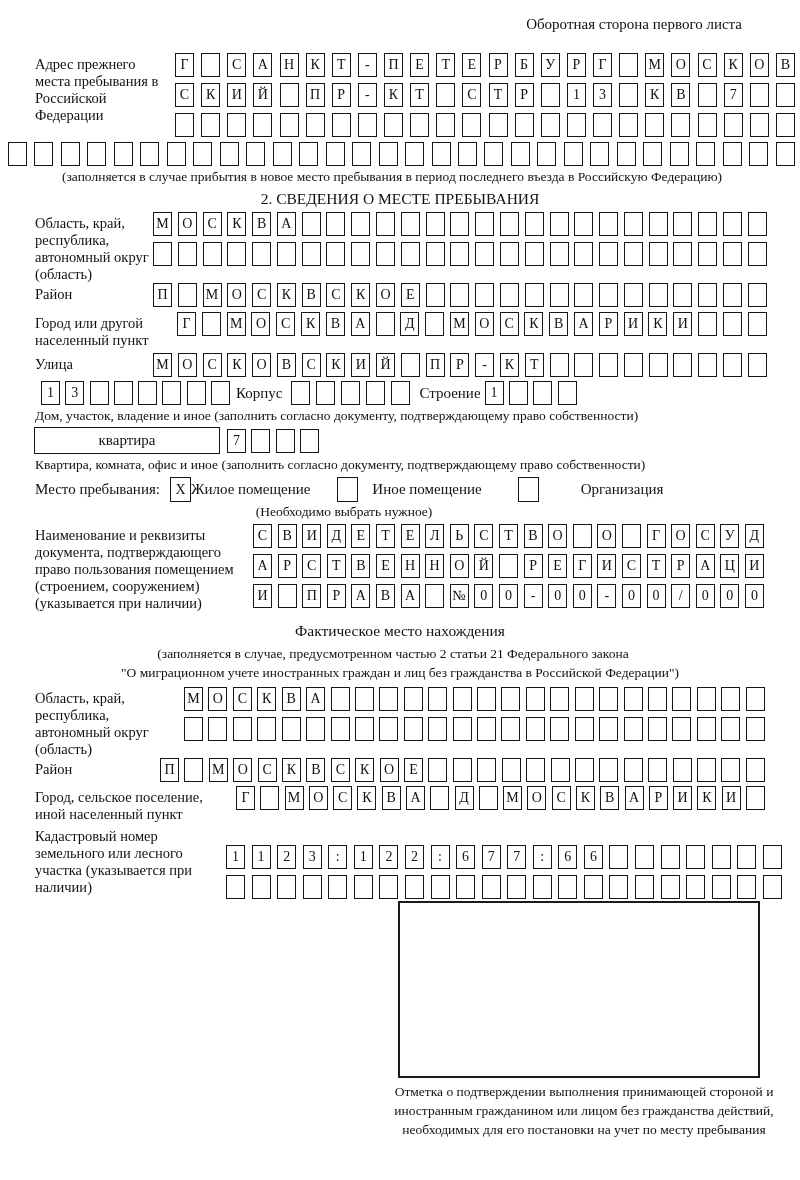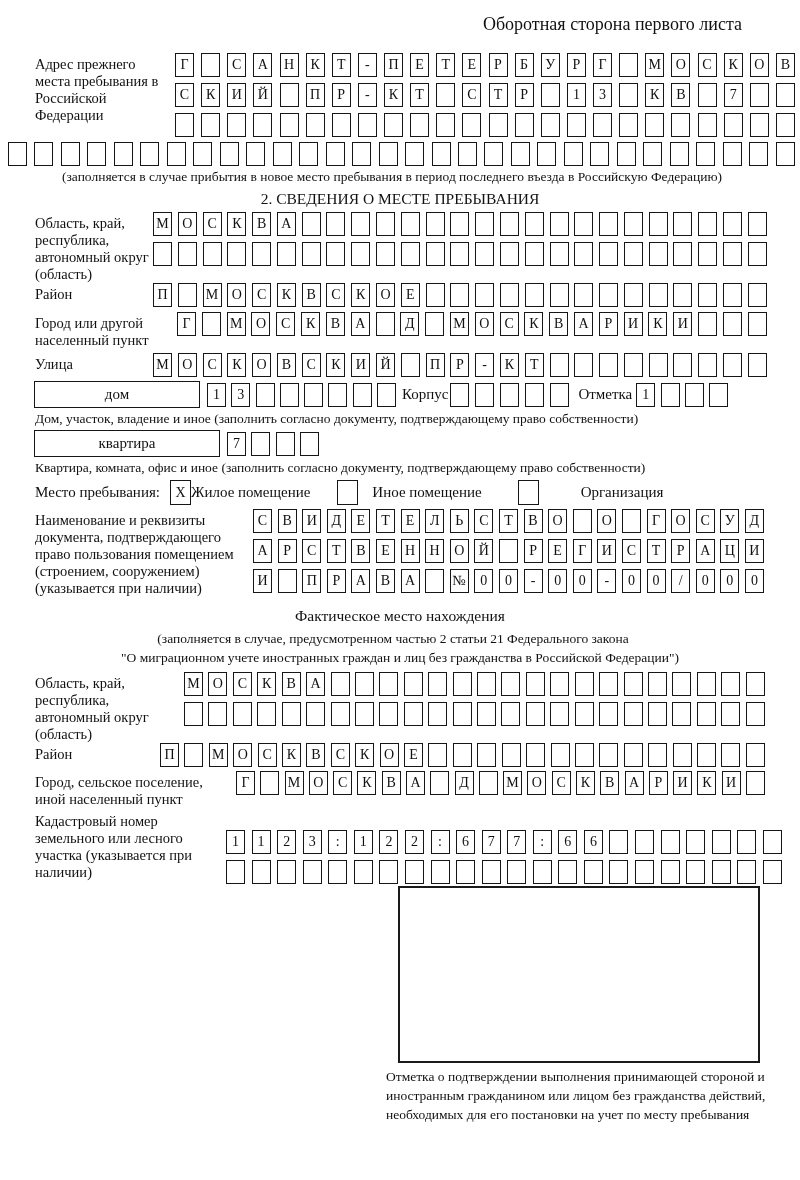--- a/index.html
+++ b/index.html
@@ -1,19 +1,19 @@
 <!DOCTYPE html>
 <html><head>
 <meta charset="utf-8">
 <style>
   html,body{margin:0;padding:0;background:#fff;}
   .page{position:relative;width:800px;height:1180px;box-sizing:border-box;
         padding:16px 0 0 8px;background:#fff;color:#111;
         font-family:"Liberation Serif", serif;font-size:15px;overflow:hidden;}
-  .hdr{text-align:right;padding-right:58px;font-size:18px;line-height:17px;}
+  .hdr{text-align:right;padding-right:58px;font-size:15px;line-height:17px;}
   .field{display:flex;align-items:flex-start;}
   .flabel{box-sizing:border-box;padding:3px 4px 0 27px;font-size:14.5px;line-height:17px;}
   .rows{display:flex;flex-direction:column;gap:6px;}
   .boxrow{display:flex;justify-content:space-between;}
   .cb{box-sizing:border-box;width:19px;height:24px;border:1.5px solid #161616;
       display:flex;align-items:center;justify-content:center;
       font-size:14px;line-height:14px;background:#fff;}
   .w620{width:620px}.w787{width:787px}.w614{width:614px}.w590{width:590px}
   .w511{width:511px}.w581{width:581px}.w605{width:605px}.w529{width:529px}
   .w556{width:556px}.w189{width:189px}.w119{width:119px}.w92{width:92px}
@@ -22,21 +22,21 @@
   .note{font-size:13.5px;line-height:17px;}
   .center{text-align:center;}
   .sect-title{font-weight:normal;text-align:center;font-size:15.5px;line-height:18px;}
   .bigbox{box-sizing:border-box;border:1.8px solid #161616;height:27px;
           display:flex;align-items:center;justify-content:center;font-size:15px;}
   .inline-row{display:flex;align-items:center;}
   .ckbox{box-sizing:border-box;width:21px;height:25px;border:1.6px solid #161616;
          display:flex;align-items:center;justify-content:center;font-size:14px;}
   .stamp{box-sizing:border-box;width:362px;height:177px;border:2px solid #1a1a1a;
          margin-left:390px;background:#fff;}
-  .stamp-caption{width:396px;margin-left:378px;
+  .stamp-caption{width:396px;margin-left:378px;text-align:center;
                  font-size:13.5px;line-height:19px;}
   .lbl-inline{font-size:15px;white-space:nowrap;}
 </style>
 </head>
 <body>
 
 <div class="page">
 
   <div class="hdr">Оборотная сторона первого листа</div>
 
@@ -305,40 +305,39 @@
         <span class="cb"></span>
         <span class="cb"></span>
         <span class="cb"></span>
         <span class="cb"></span>
         <span class="cb"></span>
         <span class="cb"></span>
       </div>
   </div>
 
   <div class="inline-row" style="margin:4px 0 0 26px">
-    <div class="bigbox" style="width:166px">дом</div>
     <div class="boxrow w189" style="margin-left:7px">
         <span class="cb">1</span>
         <span class="cb">3</span>
         <span class="cb"></span>
         <span class="cb"></span>
         <span class="cb"></span>
         <span class="cb"></span>
         <span class="cb"></span>
         <span class="cb"></span>
       </div>
-    <div class="lbl-inline" style="margin:0 2px 0 6px">Корпус</div>
+    <div class="lbl-inline" style="margin:0 9px 0 6px">Корпус</div>
     <div class="boxrow w119">
         <span class="cb"></span>
         <span class="cb"></span>
         <span class="cb"></span>
         <span class="cb"></span>
         <span class="cb"></span>
       </div>
-    <div class="lbl-inline" style="margin:0 4px 0 9px">Отметка</div>
+    <div class="lbl-inline" style="margin:0 4px 0 9px">Строение</div>
     <div class="boxrow w92">
         <span class="cb">1</span>
         <span class="cb"></span>
         <span class="cb"></span>
         <span class="cb"></span>
       </div>
   </div>
   <div class="note" style="margin-top:2px;padding-left:27px">Дом, участок, владение и иное (заполнить согласно документу, подтверждающему право собственности)</div>
 
   <div class="inline-row" style="margin:3px 0 0 26px">
@@ -354,20 +353,21 @@
 
   <div class="inline-row" style="margin:4px 0 0 27px">
     <span class="lbl-inline">Место пребывания:</span>
     <span class="ckbox" style="margin-left:10px">X</span>
     <span class="lbl-inline" style="">Жилое помещение</span>
     <span class="ckbox" style="margin-left:27px"></span>
     <span class="lbl-inline" style="margin-left:14px">Иное помещение</span>
     <span class="ckbox" style="margin-left:36px"></span>
     <span class="lbl-inline" style="margin-left:42px">Организация</span>
   </div>
+  <div style="width:672px;margin-top:1px" class="note center">(Необходимо выбрать нужное)</div>
 
   <div class="field" style="margin-top:4px">
     <div class="flabel lw245">Наименование и реквизиты документа, подтверждающего право пользования помещением (строением, сооружением) (указывается при наличии)</div>
     <div class="rows">
       <div class="boxrow w511">
           <span class="cb">С</span>
           <span class="cb">В</span>
           <span class="cb">И</span>
           <span class="cb">Д</span>
           <span class="cb">Е</span>

